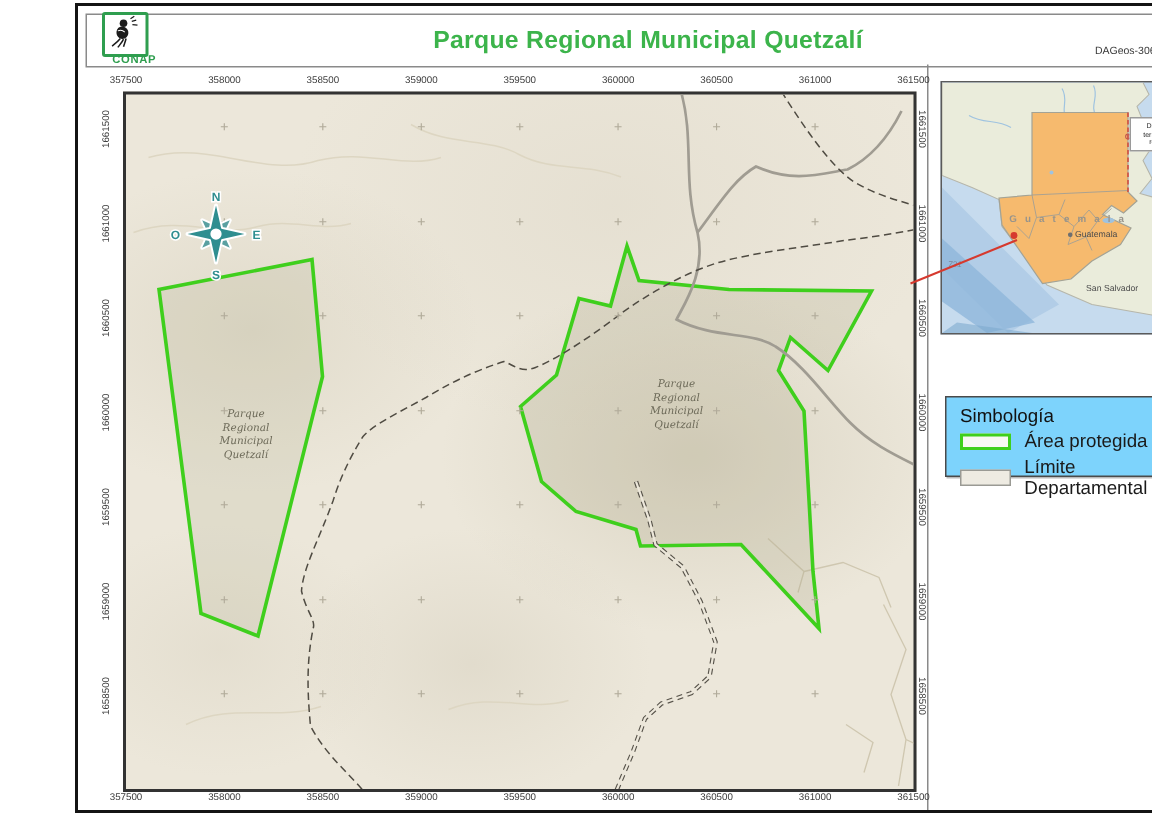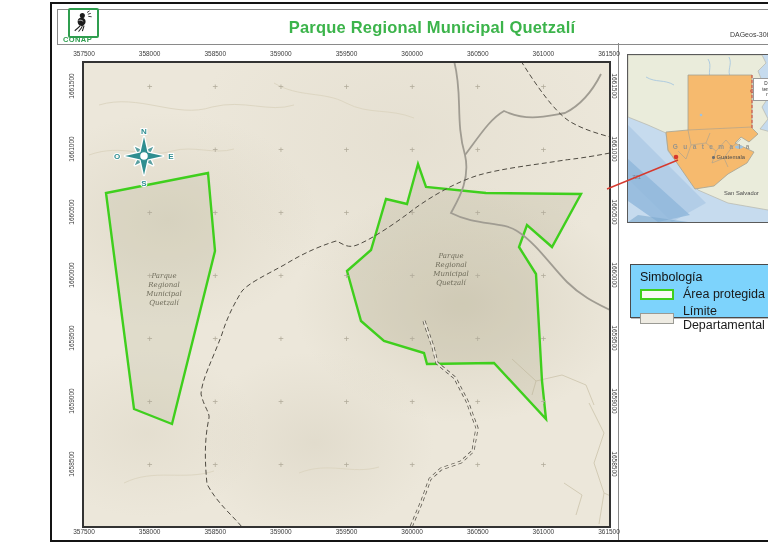--- a/index.html
+++ b/index.html
@@ -3,21 +3,21 @@
 <meta charset="utf-8">
 <style>
   html,body{margin:0;padding:0;background:#fff;}
   body{width:768px;height:544px;font-family:"Liberation Sans",sans-serif;position:relative;overflow:hidden;}
   .page{position:absolute;left:2px;top:2px;width:760px;height:536px;border:2px solid #141414;background:#fff;margin-left:48px;}
   
   .header{position:absolute;left:5px;top:5px;right:5px;height:34px;border:1px solid #8a8a8a;background:#fff;}
   .map-title{position:absolute;left:0;right:0;top:8px;text-align:center;font-size:16.5px;font-weight:600;letter-spacing:.2px;color:var(--accent-green,#3cb44b);}
   .doc-ref{position:absolute;right:6px;top:21px;font-size:7px;color:#3b3b3b;}
   .logo-box{position:absolute;left:16px;top:4px;width:27px;height:26px;border:2px solid #2f9e4f;border-radius:2px;background:#fff;}
-  .logo-text{position:absolute;left:11px;top:31px;width:41px;text-align:left;font-size:7.5px;font-weight:bold;letter-spacing:.4px;color:#2f9e4f;}
+  .logo-text{position:absolute;left:11px;top:31px;width:41px;text-align:right;font-size:7.5px;font-weight:bold;letter-spacing:.4px;color:#2f9e4f;}
   .divider-v{position:absolute;left:566px;top:39px;bottom:0;width:1px;background:#8a8a8a;}
   
   .map-frame{position:absolute;left:30px;top:57px;width:525px;height:463px;border:2px solid #333;overflow:hidden;
     background:
       radial-gradient(240px 170px at 72% 52%, rgba(196,189,166,.42), rgba(196,189,166,0) 70%),
       radial-gradient(210px 150px at 16% 34%, rgba(206,199,178,.38), rgba(206,199,178,0) 72%),
       radial-gradient(170px 130px at 44% 82%, rgba(206,199,180,.35), rgba(206,199,180,0) 70%),
       radial-gradient(300px 210px at 62% 16%, rgba(224,218,203,.55), rgba(224,218,203,0) 72%),
       radial-gradient(160px 120px at 12% 80%, rgba(210,203,184,.3), rgba(210,203,184,0) 70%),
       #ece7da;}

